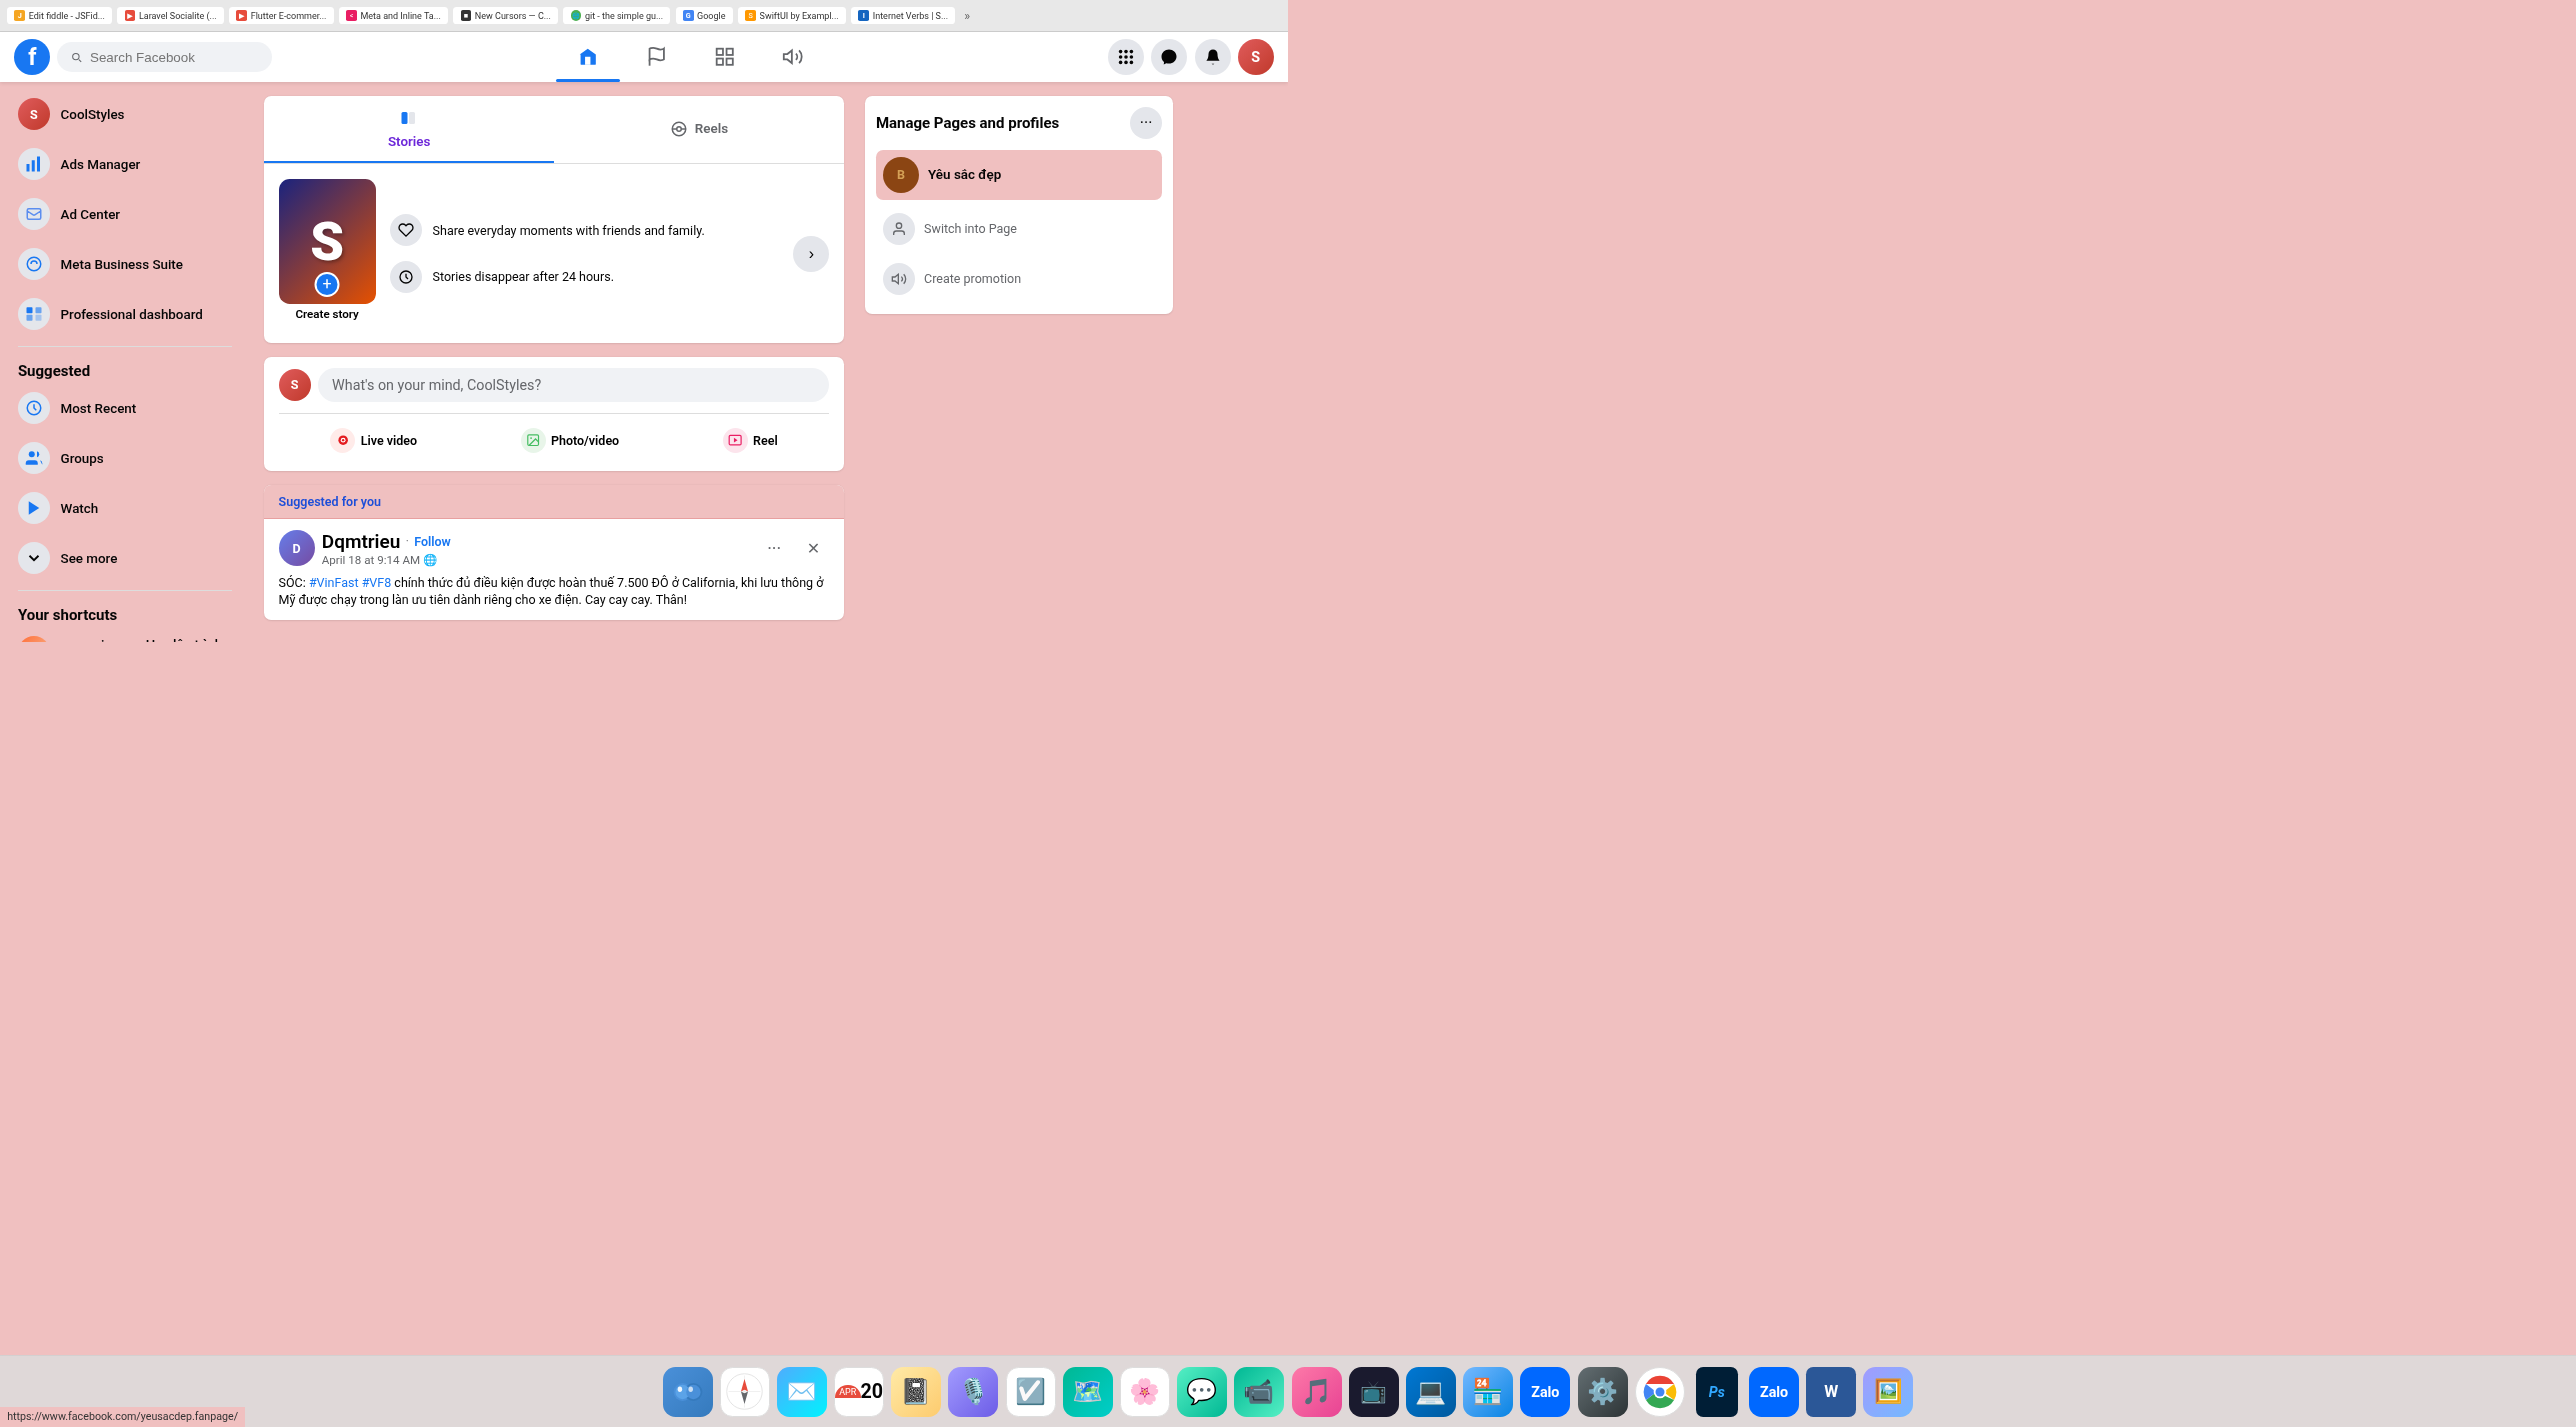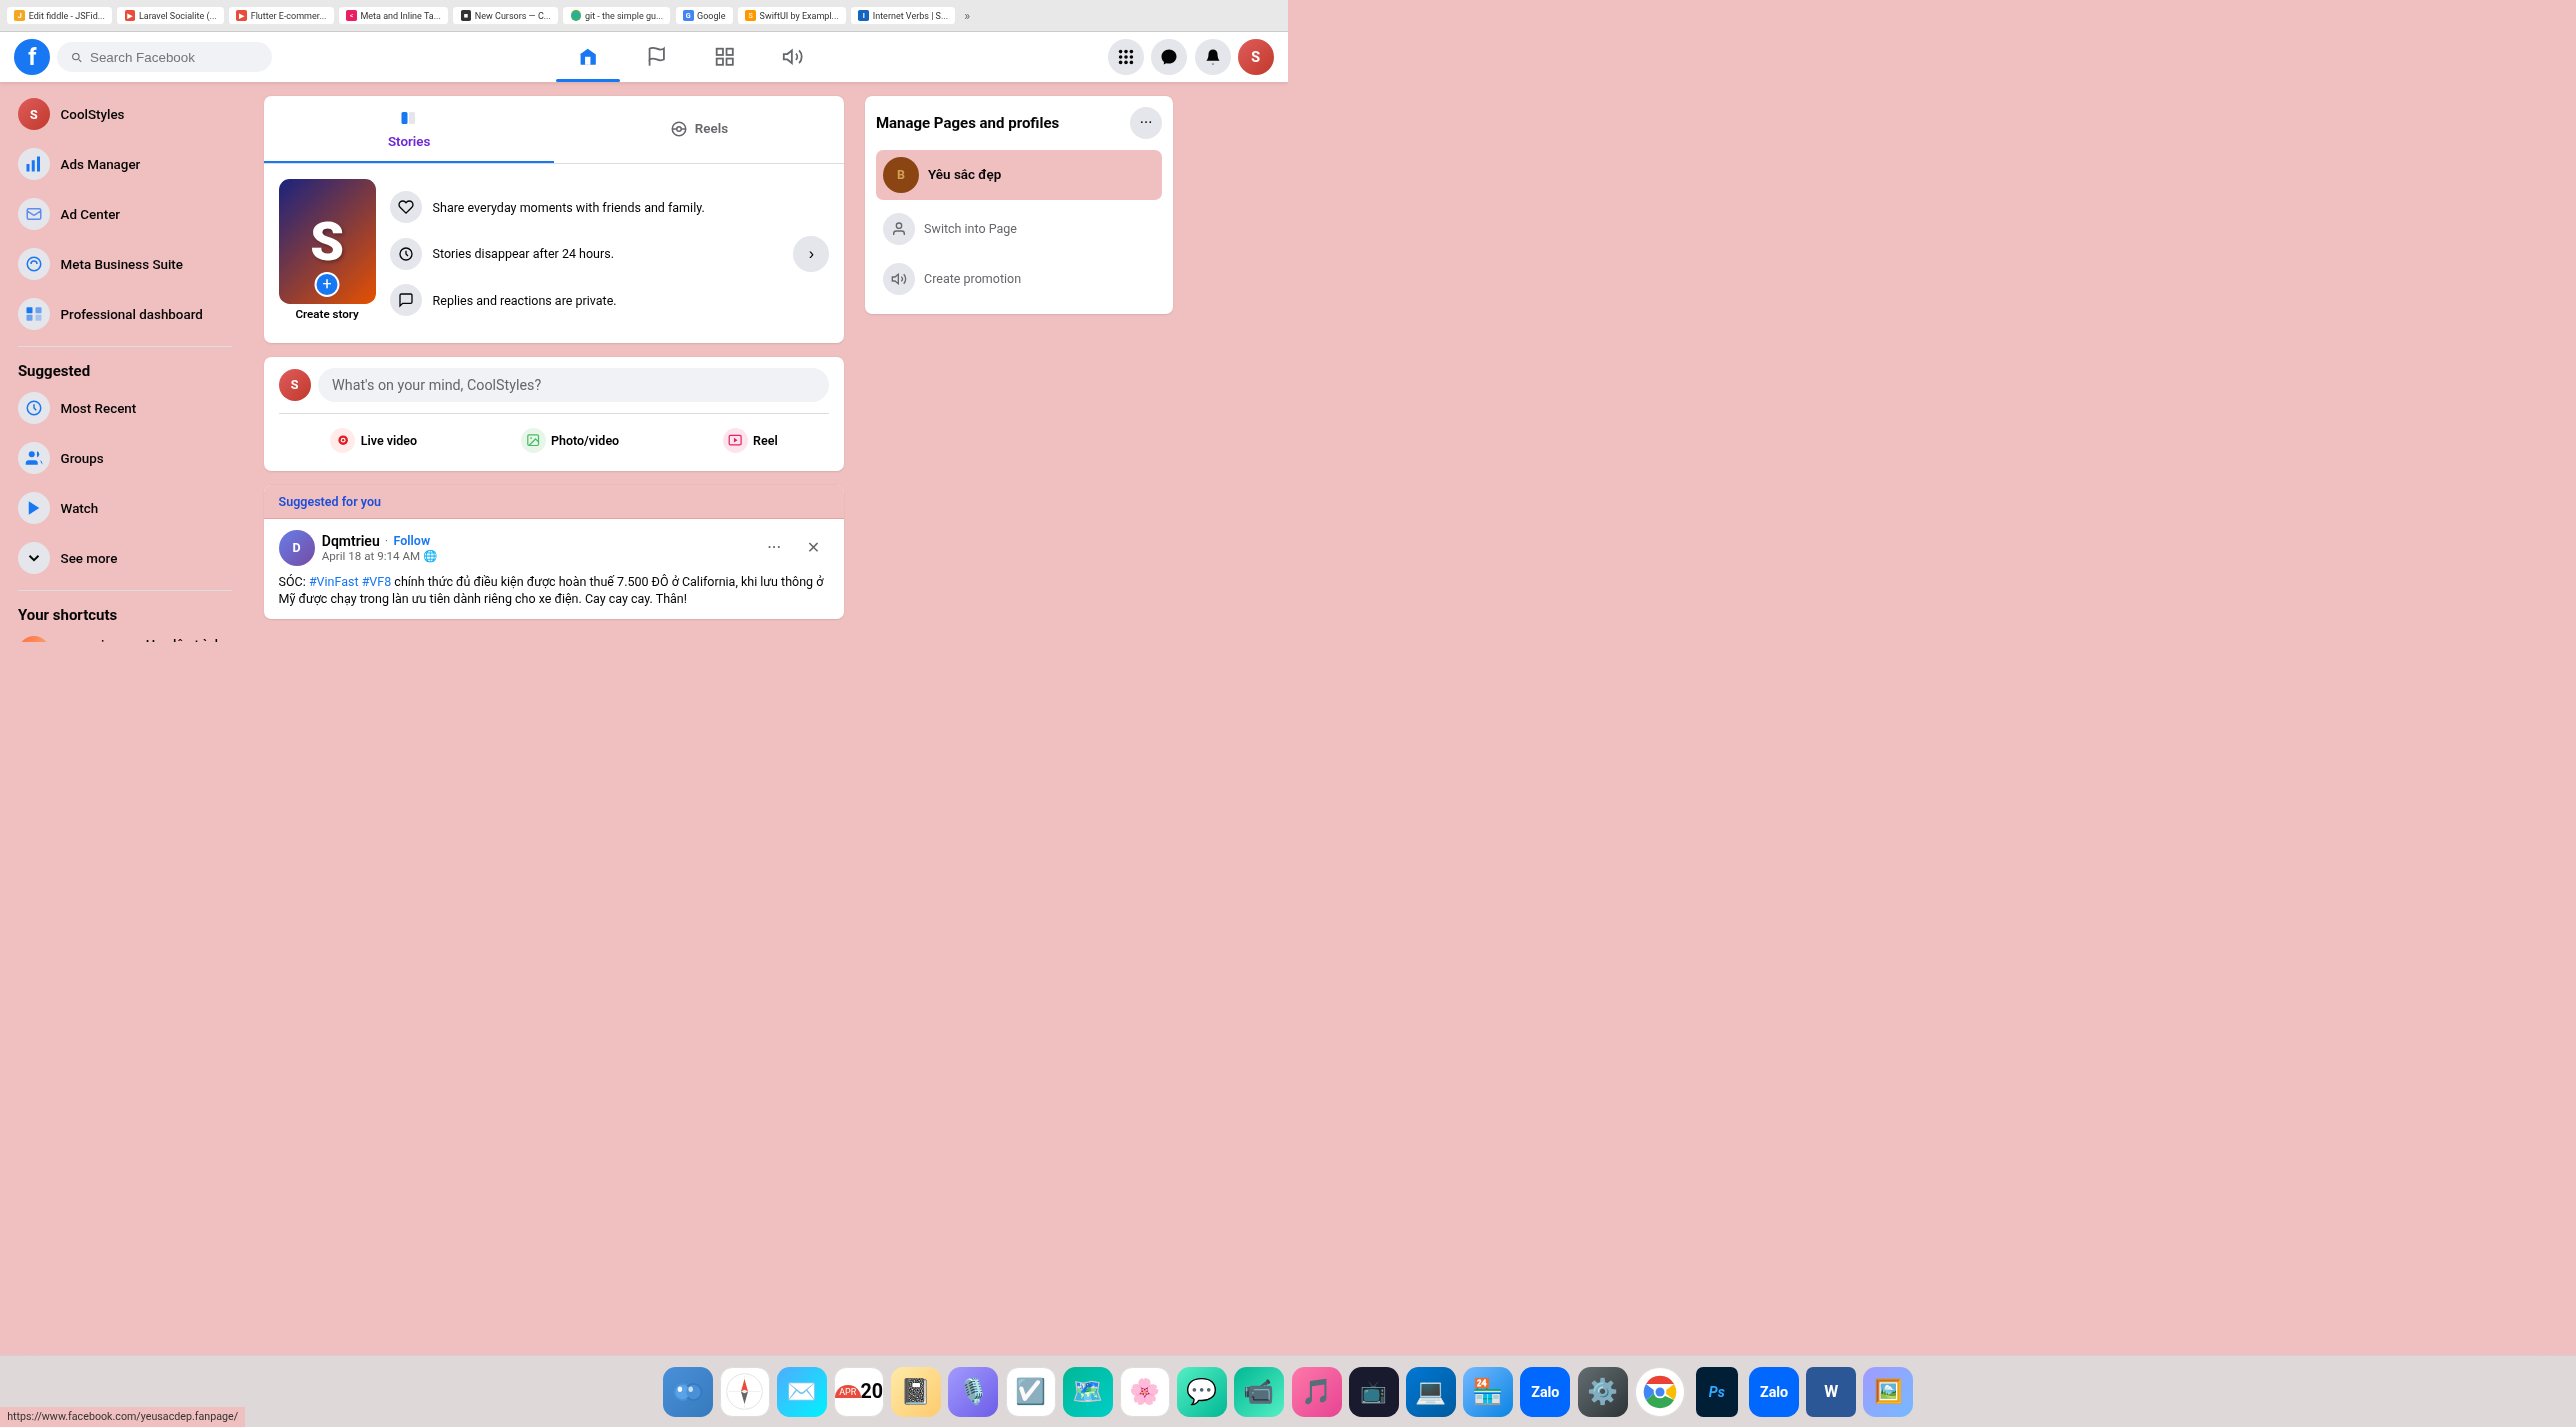--- a/index.html
+++ b/index.html
@@ -403,21 +403,21 @@
       border-radius: 50%;
       background: linear-gradient(135deg, #667eea, #764ba2);
       display: flex;
       align-items: center;
       justify-content: center;
       color: white;
       font-weight: bold;
       font-size: 12.5px;
     }
     .post-author-info { flex: 1; }
-    .post-author-name { font-size: 14px; font-weight: 600; }
+    .post-author-name { font-size: 19px; font-weight: 600; }
     .post-author-meta { font-size: 11.6px; color: #65676b; display: flex; align-items: center; gap: 3.6px; }
     .post-follow-btn {
       color: #1877f2;
       font-weight: 600;
       font-size: 12.5px;
       cursor: pointer;
     }
     .post-menu-btn {
       width: 32px;
       height: 32px;
@@ -853,28 +853,20 @@
             <span class="story-info-text">Share everyday moments with friends and family.</span>
           </div>
           <div class="story-info-item">
             <div class="story-info-icon">
               <svg width="16" height="16" viewBox="0 0 24 24" fill="none" stroke="#050505" stroke-width="2">
                 <circle cx="12" cy="12" r="9"></circle>
                 <polyline points="12 7 12 12 15 15"></polyline>
               </svg>
             </div>
             <span class="story-info-text">Stories disappear after 24 hours.</span>
-          </div>
-          <div class="story-info-item">
-            <div class="story-info-icon">
-              <svg width="16" height="16" viewBox="0 0 24 24" fill="none" stroke="#050505" stroke-width="2">
-                <path d="M21 15a2 2 0 0 1-2 2H7l-4 4V5a2 2 0 0 1 2-2h14a2 2 0 0 1 2 2z"></path>
-              </svg>
-            </div>
-            <span class="story-info-text">Replies and reactions are private.</span>
           </div>
         </div>
 
         <button class="story-arrow-btn">›</button>
       </div>
     </div>
 
     <div class="post-composer">
       <div class="composer-top">
         <div class="user-avatar-small">S</div>

